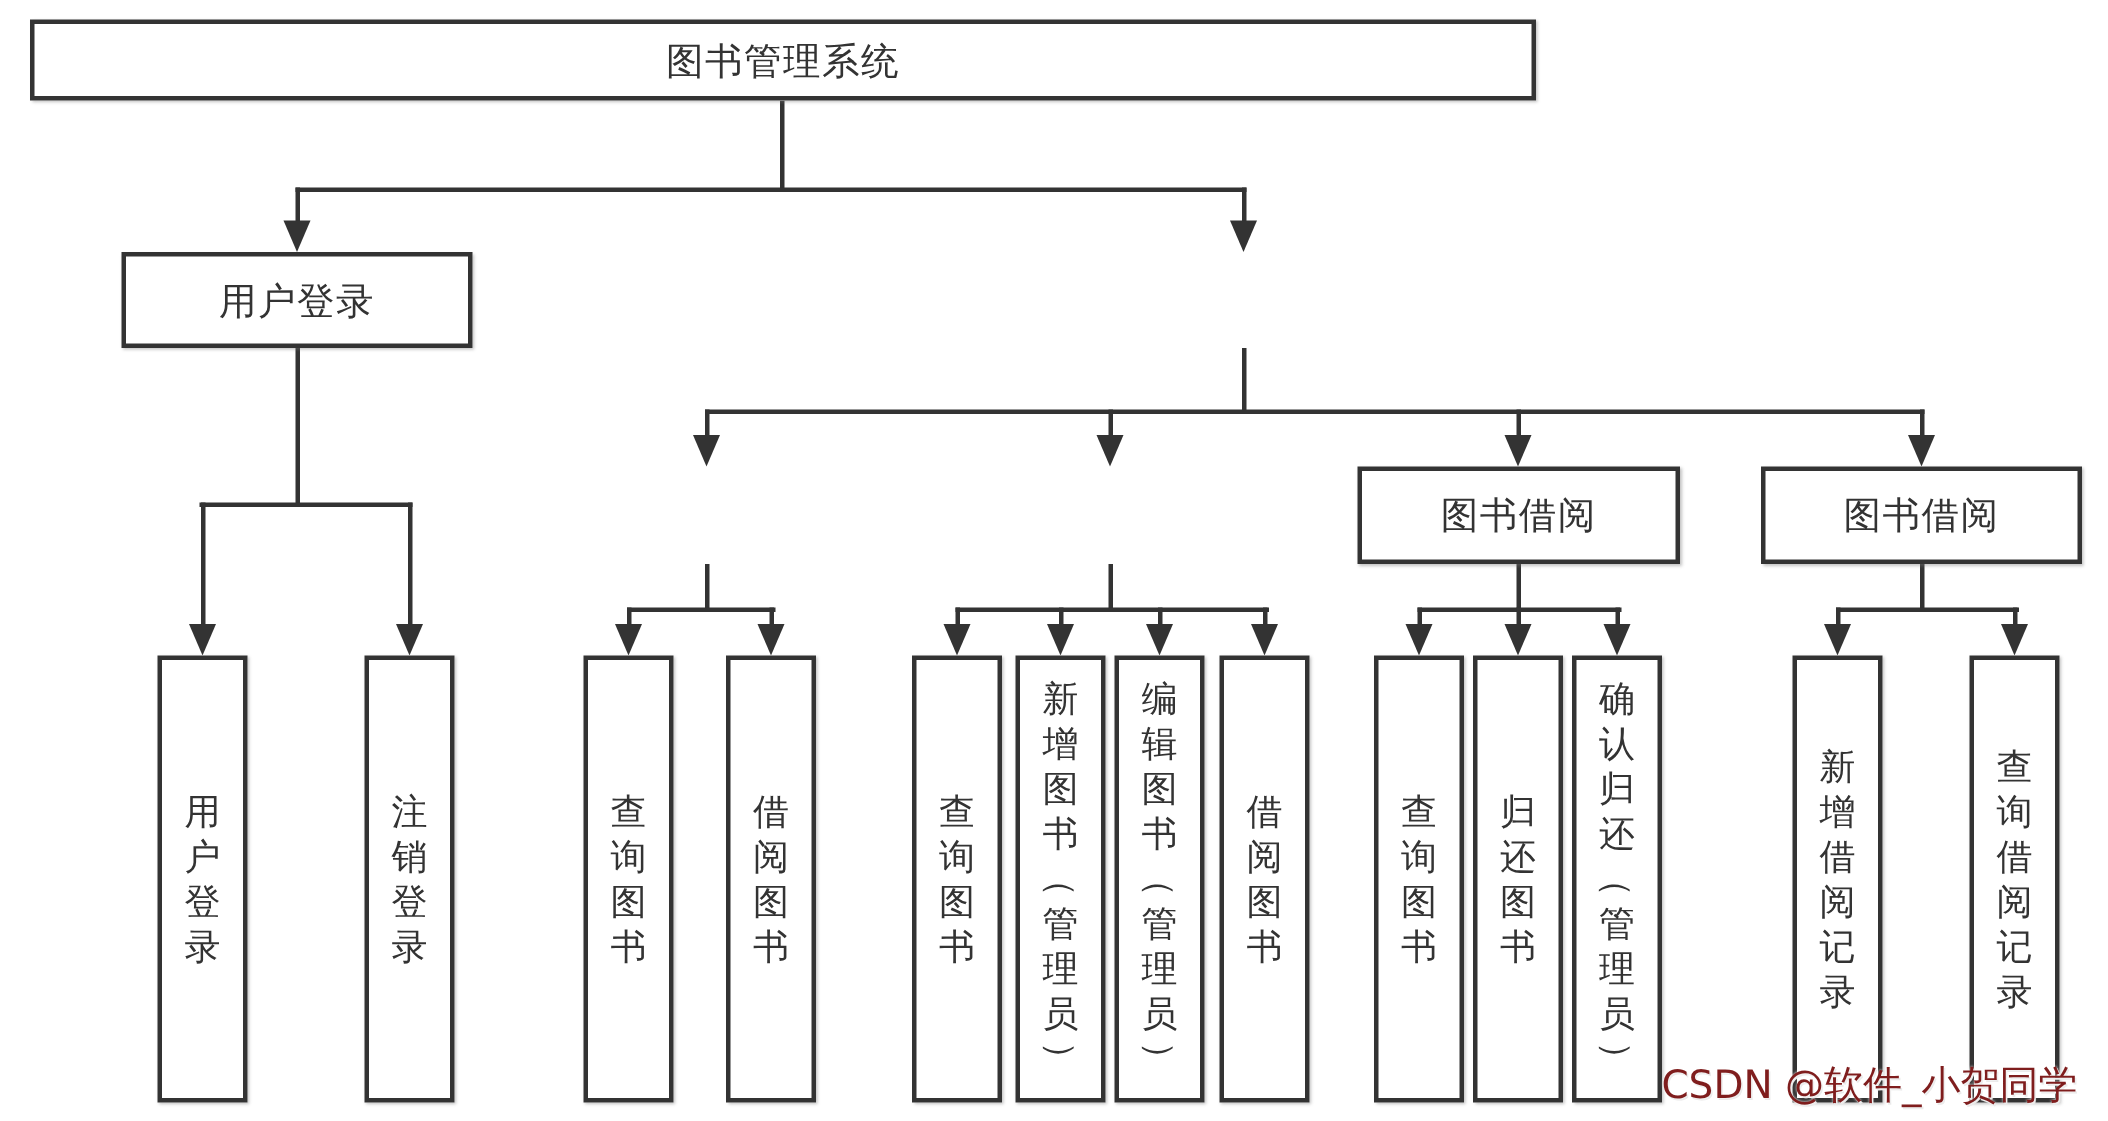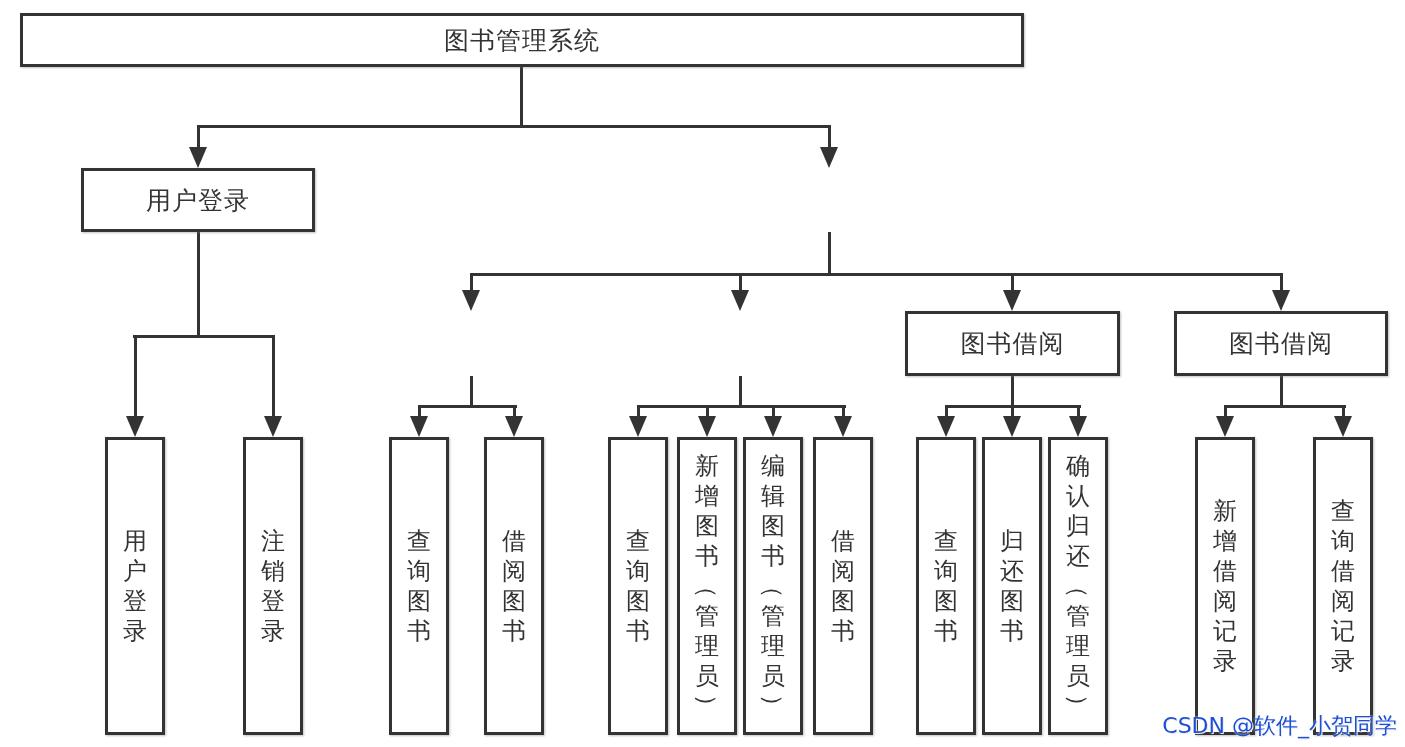--- a/index.html
+++ b/index.html
@@ -49,24 +49,24 @@
   .arrow {
     position: absolute;
     width: 0; height: 0;
     border-left: 9px solid transparent;
     border-right: 9px solid transparent;
     border-top: 21px solid #333333;
     z-index: 1;
   }
   .watermark {
     position: absolute;
-    right: 8px;
+    right: 20px;
     bottom: 6px;
-    font-size: 22px;
-    color: #1d4ed8;
+    font-size: 26px;
+    color: #7f1d1d;
     text-shadow: 0 0 2px #ffffff, 1px 1px 0 #e9e9e9;
     z-index: 5;
     white-space: nowrap;
   }
 </style>
 </head>
 <body>
 
 <div class="canvas">
 

